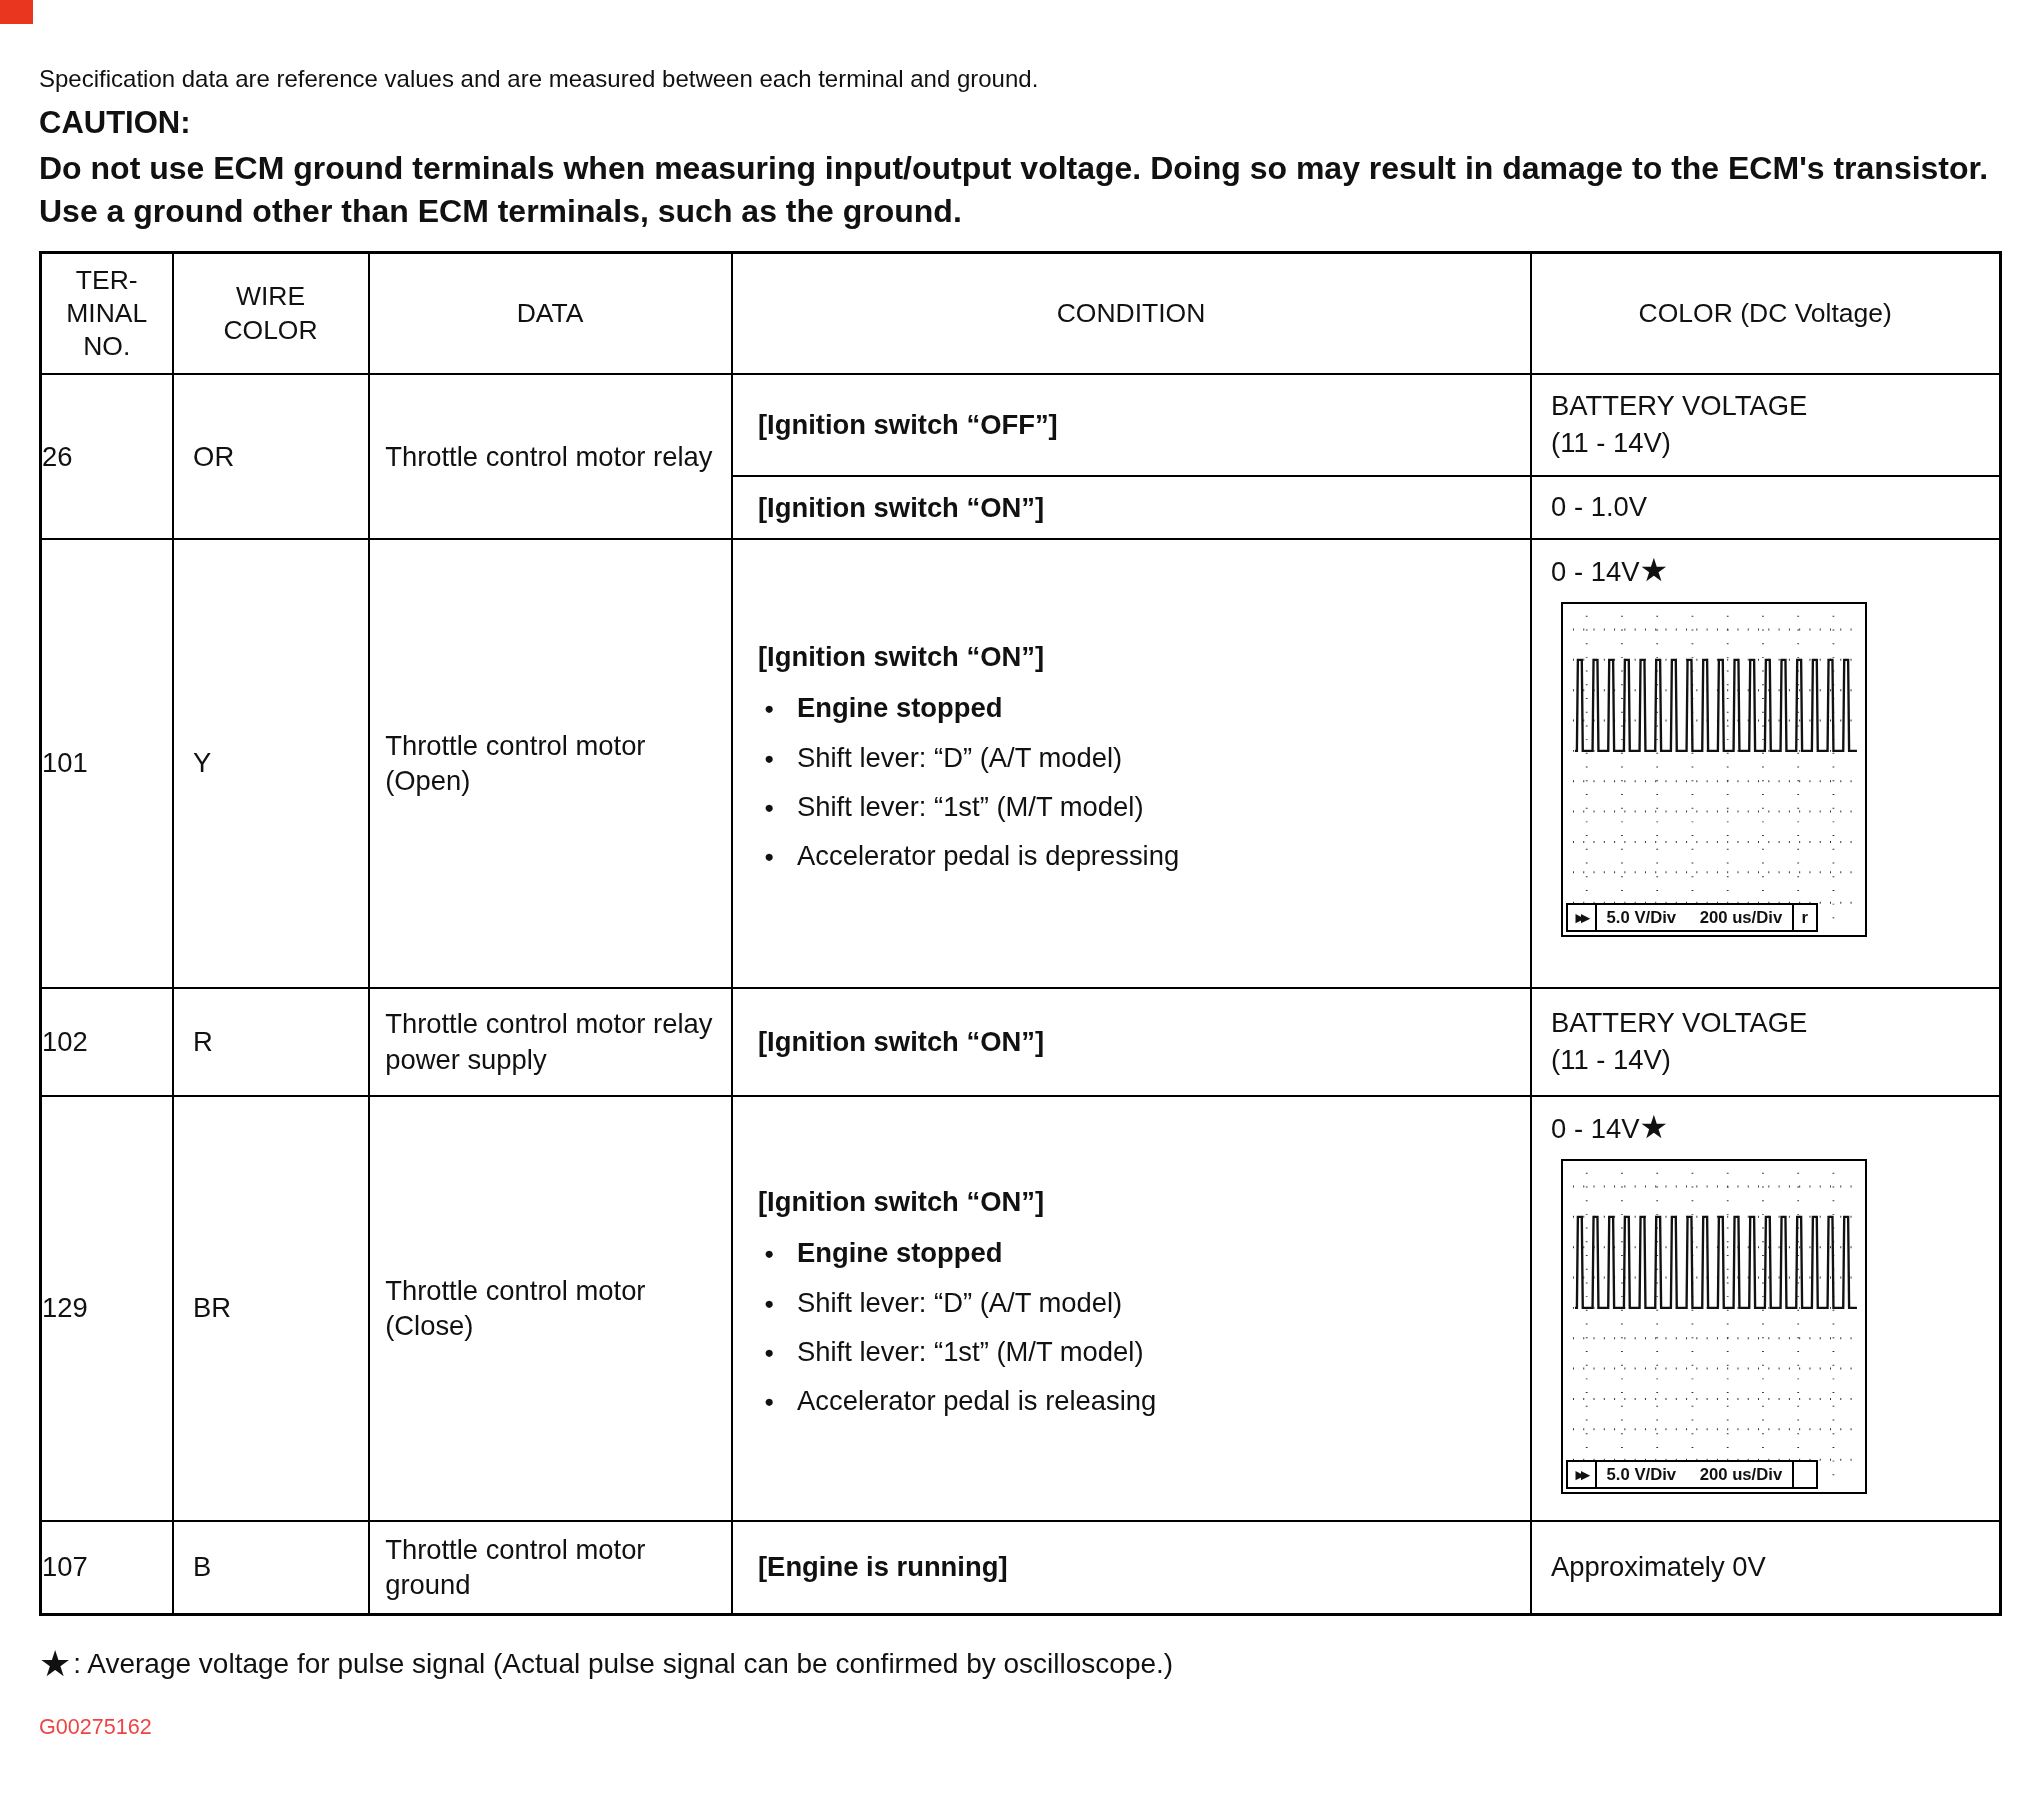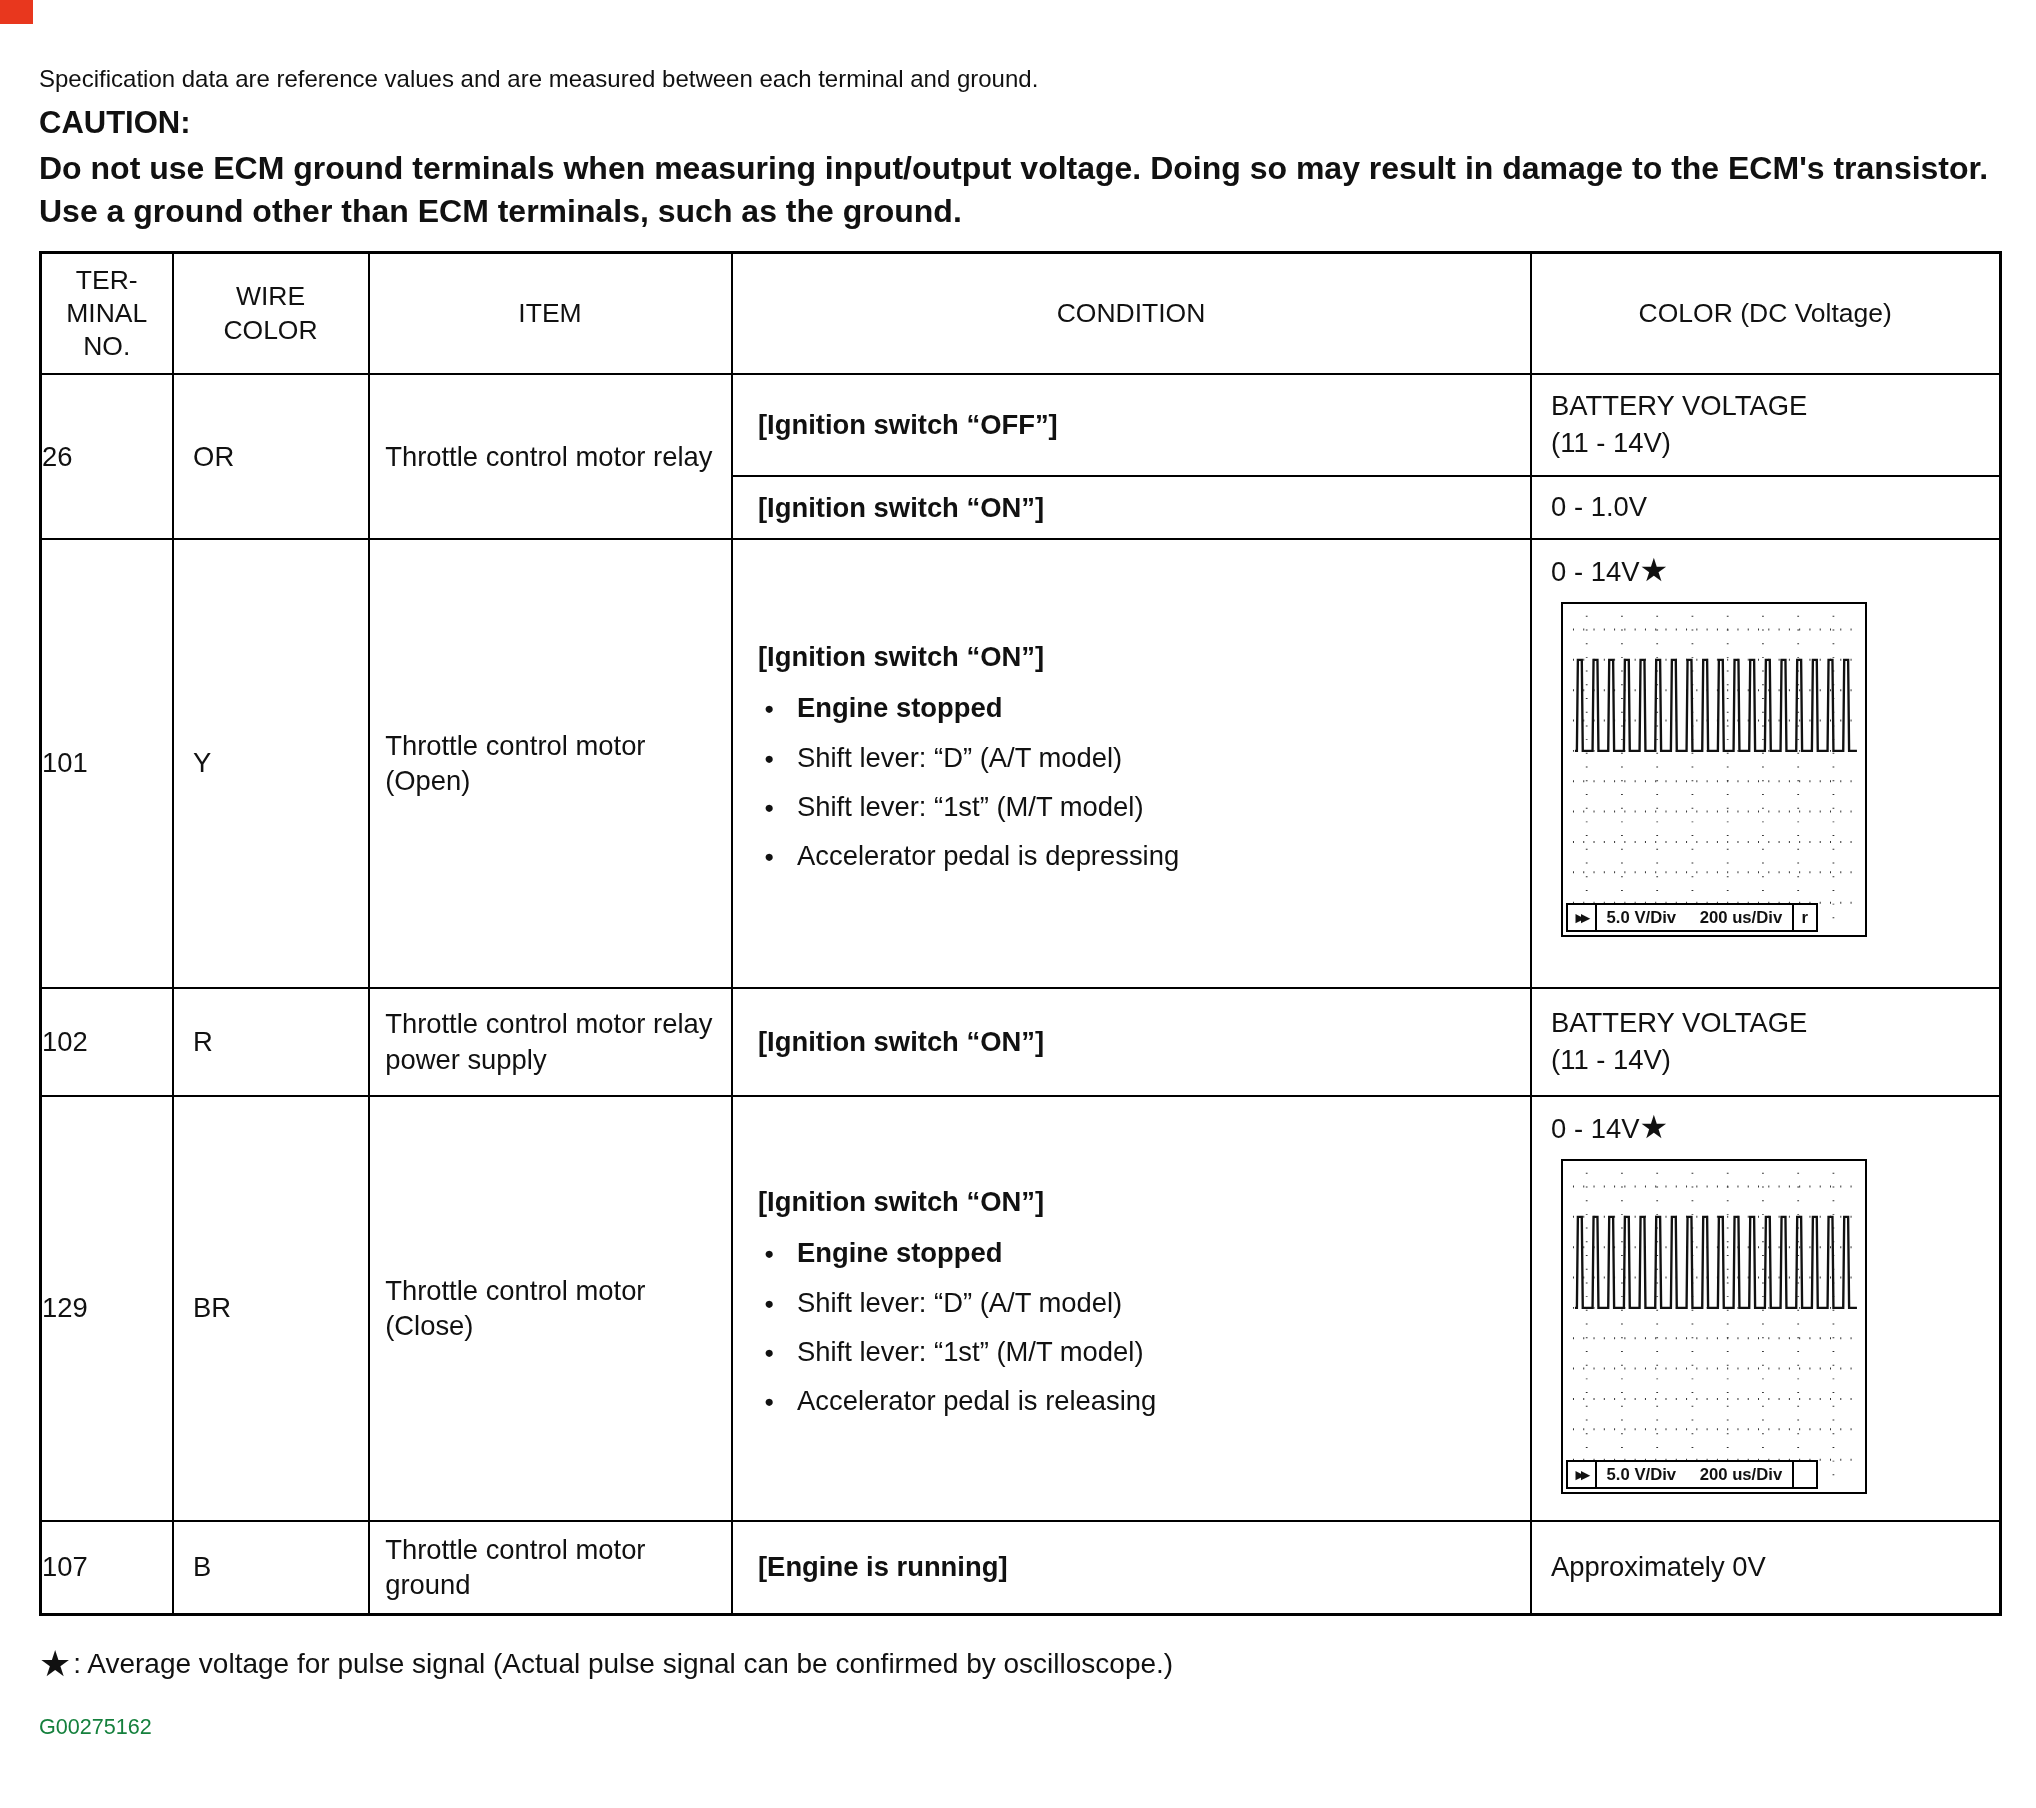--- a/index.html
+++ b/index.html
@@ -54,21 +54,21 @@
 
   .scope-bar { position:absolute; left:2.9px; bottom:2.9px; display:flex; align-items:stretch; height:29px;
                font-size:16.7px; font-weight:bold; background:#fff; }
   .bar-box { border:2px solid #000; display:flex; align-items:center; background:#fff; }
   .bar-arrow { width:31px; justify-content:center; letter-spacing:-2.9px; }
   .bar-labels { padding:0 9.8px; gap:23.5px; margin-left:-2px; white-space:nowrap; }
   .bar-corner { width:25.5px; margin-left:-2px; justify-content:center; }
 
   .footnote { margin-top:27.4px; font-size:28px; }
   .fstar { font-size:36px; vertical-align:-2.9px; margin-right:2px; }
-  .figure-id { margin-top:29px; font-size:21.6px; color:#15803d; }
+  .figure-id { margin-top:29px; font-size:21.6px; color:#ef4444; }
 </style>
 </head>
 <body>
 
 <div class="red-mark"></div>
 
 <div class="page">
 
   <p class="intro">Specification data are reference values and are measured between each terminal and ground.</p>
   <p class="caution-label">CAUTION:</p>
@@ -80,21 +80,21 @@
         <col style="width:196px">
         <col style="width:363px">
         <col style="width:799px">
         <col style="width:470px">
     </colgroup>
 
     <tbody>
         <tr class="row-head">
       <th><span class="hwrap-term">TER-MINAL NO.</span></th>
       <th><span class="hwrap-wire">WIRE COLOR</span></th>
-      <th>ITEM</th>
+      <th>DATA</th>
       <th>CONDITION</th>
       <th>COLOR (DC Voltage)</th>
     </tr>
 
     <tr class="r26a">
       <td class="c-term" rowspan="2">26</td>
       <td class="c-wire" rowspan="2">OR</td>
       <td class="c-item" rowspan="2">Throttle control motor relay</td>
       <td class="c-cond">
         <div class="cond-h">[Ignition switch “OFF”]</div>

